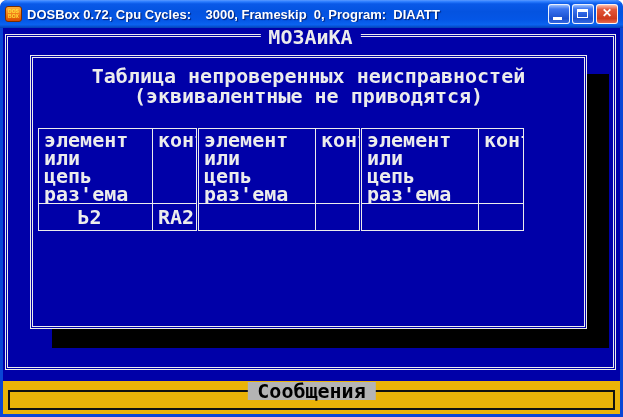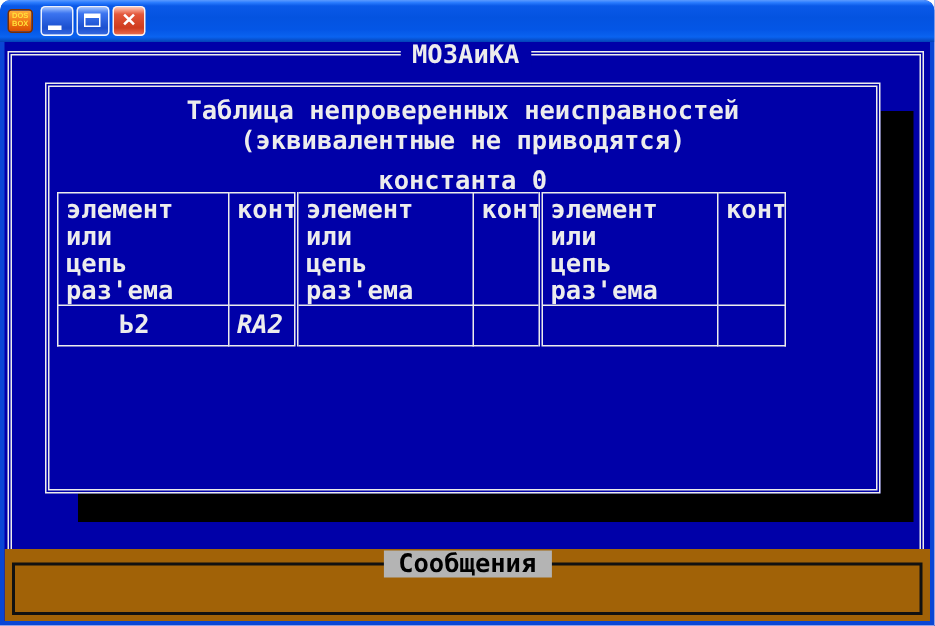--- a/index.html
+++ b/index.html
@@ -37,21 +37,21 @@
   .tb-btn.red  { background:linear-gradient(180deg,#ffc0ae 0%,#e3573a 25%,#cf3b1d 75%,#e86a4e 100%); }
   .glyph-min { position:absolute; left:4px; bottom:3px; width:9px; height:3px; background:#fff; }
   .glyph-max { position:absolute; left:4px; top:4px; width:11px; height:9px; box-sizing:border-box;
                border:1px solid #fff; border-top:3px solid #fff; }
   .tb-btn.red { color:#fff; font-size:12px; font-weight:bold; text-align:center; line-height:17px; }
   
   .screen {
     position:absolute; top:28px; left:3px; right:3px; bottom:3px;
     background:#0000A8; overflow:hidden;
     font-family:"DejaVu Sans Mono","Liberation Mono",monospace;
-    font-weight:bold; color:#ECECEC; font-size:17px;
+    font-weight:bold; color:#ECECEC; font-size:20px;
   }
   .dos-frame {
     position:absolute; left:2px; top:6px; right:4px; height:330px;
     border:3px double #ECECEC;
   }
   .frame-title {
     position:absolute; top:-8px; left:50%; transform:translateX(-50%);
     background:#0000A8; padding:0 8px; line-height:16px; white-space:pre;
   }
   .panel {
@@ -70,25 +70,25 @@
     font:inherit; color:inherit;
   }
   .fault-table th, .fault-table td { border:1px solid #ECECEC; overflow:hidden;margin-top:12px; }
   .fault-table th.gsep, .fault-table td.gsep { border-left:3px double #ECECEC; }
   .fault-table thead th {
     height:44px; vertical-align:top; text-align:left;
     padding:2px 0 0 5px; font-weight:bold; line-height:18px;
   }
   .fault-table tbody td { height:24px; vertical-align:middle; }
   .fault-table td.el { text-align:center; padding-right:13px; }
-  .fault-table td.ct { text-align:left; padding-left:5px;font-style:italic; }
+  .fault-table td.ct { text-align:left; padding-left:5px; }
   
   .messages-area {
-    position:absolute; left:0; right:0; bottom:0; height:48px;
-    background:#a16207;
+    position:absolute; left:0; right:0; bottom:0; height:33px;
+    background:#eab308;
   }
   .messages-box {
     position:absolute; left:5px; right:5px; top:9px; bottom:4px;
     border:2px solid #111;
   }
   .messages-title {
     position:absolute; top:-10px; left:50%; transform:translateX(-50%);
     background:#B4B4B4; padding:0 10px; color:#000; line-height:18px; white-space:pre;
   }
   .messages-content { position:absolute; inset:2px; color:#000; }
@@ -96,20 +96,21 @@
 </head>
 <body>
 
 <div class="window">
 
   <div class="titlebar">
     <div class="tb-icon">
       <span>DOS</span>
       <span>BOX</span>
     </div>
+    <div class="tb-title">DOSBox 0.72, Cpu Cycles:    3000, Frameskip  0, Program:  DIAATT</div>
     <div class="tb-buttons">
       <div class="tb-btn blue">
         <span class="glyph-min"></span>
       </div>
       <div class="tb-btn blue">
         <span class="glyph-max"></span>
       </div>
       <div class="tb-btn red">
         <span>✕</span>
       </div>
@@ -118,21 +119,20 @@
 
   <div class="screen">
 
     <div class="dos-frame">
       <div class="frame-title">МОЗАиКА</div>
     </div>
 
     <div class="panel">
       <div class="center-line h1">Таблица непроверенных неисправностей</div>
       <div class="center-line h2">(эквивалентные не приводятся)</div>
-      <div class="center-line hc">константа 0</div>
 
       <table class="fault-table">
         <colgroup>
           <col style="width:114px">
             <col style="width:45px">
           <col style="width:118px">
             <col style="width:45px">
           <col style="width:118px">
             <col style="width:45px">
         </colgroup>

